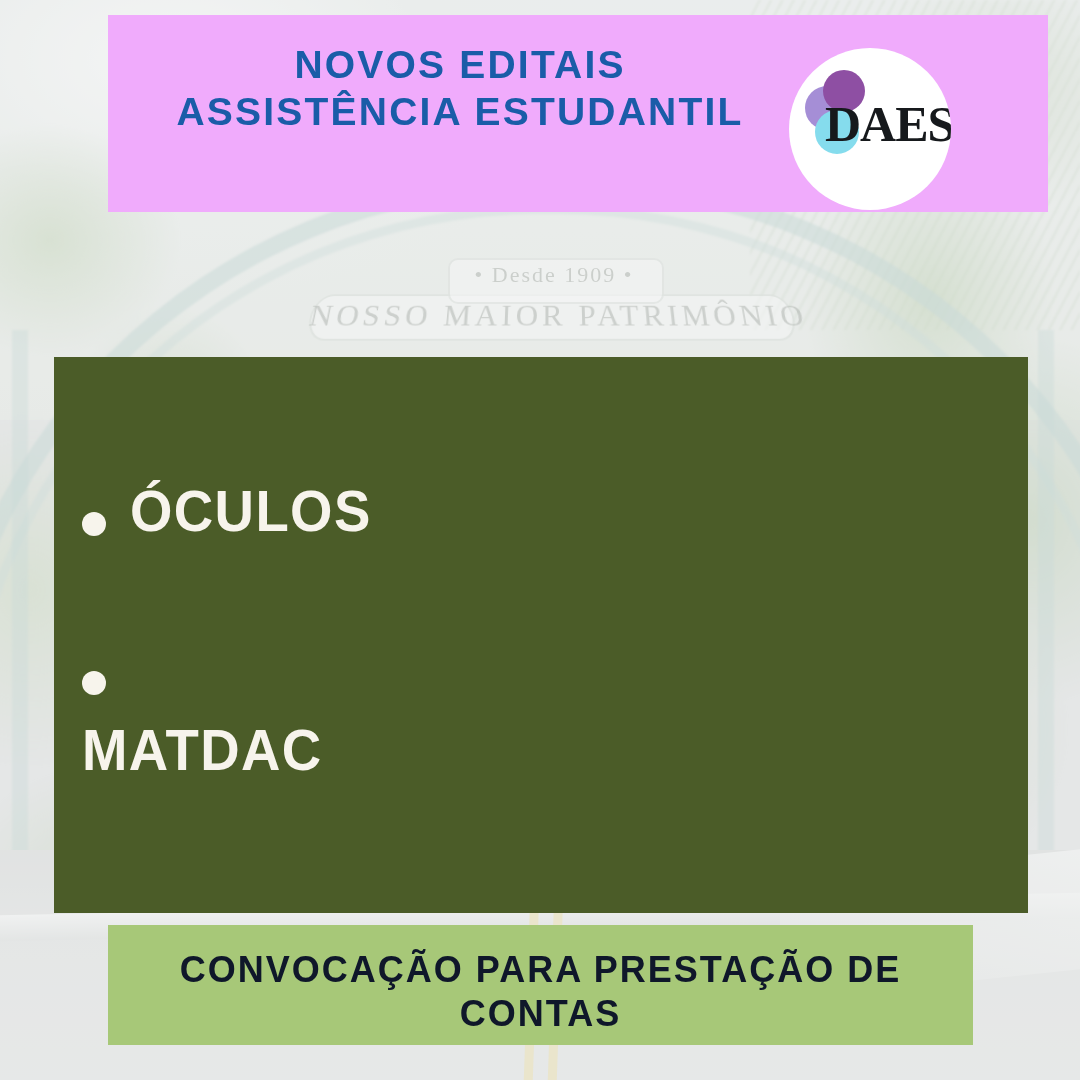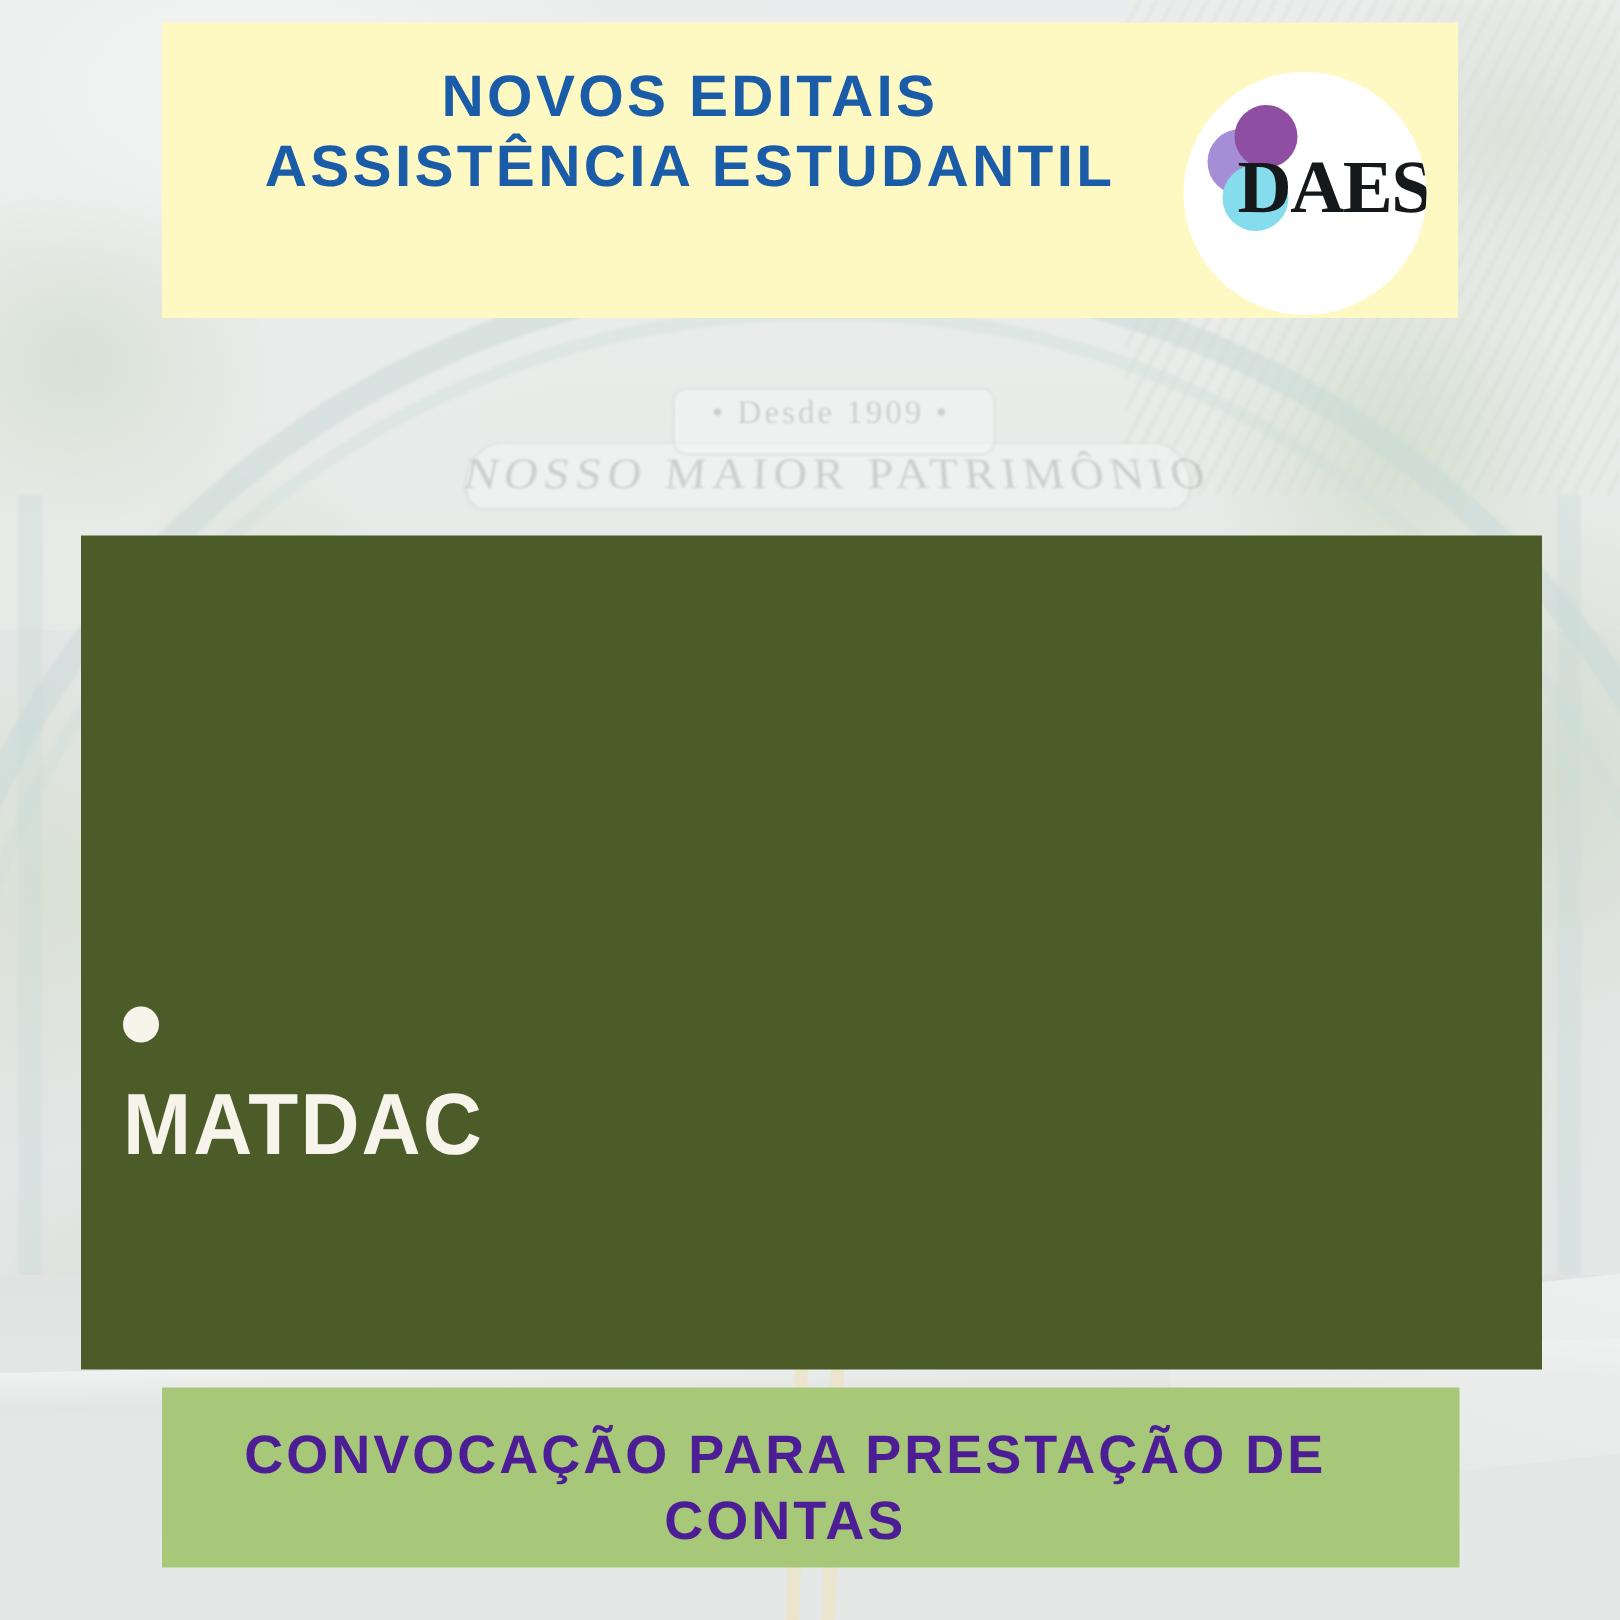--- a/index.html
+++ b/index.html
@@ -173,22 +173,22 @@
   .bg-wash {
     position: absolute;
     inset: 0;
     background: rgba(237,239,238,0.60);
   }
 
   
   .top-banner {
     position: absolute;
     left: 108px; top: 15px;
-    width: 864px; height: 197px;
-    background: #fef9c3;
+    width: 940px; height: 197px;
+    background: #f0abfc;
   }
   .top-banner-text {
     position: absolute;
     left: 0; top: 26px;
     width: 704px;
     text-align: center;
     color: #1a5ca8;
     font-family: "Liberation Sans", sans-serif;
     font-weight: bold;
     font-size: 39px;
@@ -277,24 +277,24 @@
 
   
   .bottom-banner {
     position: absolute;
     left: 108px; top: 925px;
     width: 865px; height: 120px;
     background: #a7c878;
   }
   .bottom-banner-text {
     position: absolute;
-    left: 23px; top: 23px;
+    left: 40px; top: 23px;
     width: 785px;
     text-align: center;
-    color: #4c1d95;
+    color: #0f172a;
     font-family: "Liberation Sans", sans-serif;
     font-weight: bold;
     font-size: 36px;
     line-height: 44px;
     letter-spacing: 2px;
   }
 </style>
 </head>
 <body>
 
@@ -336,20 +336,24 @@
 
   <div class="logo">
     <span class="logo-dot lavender"></span>
     <span class="logo-dot purple"></span>
     <span class="logo-dot cyan"></span>
     <span class="logo-word">DAEST</span>
   </div>
 
   <div class="panel"></div>
 
+  <div class="bullet-item oculos">
+    <span class="bullet-dot"></span>
+    <span class="bullet-label">ÓCULOS</span>
+  </div>
 
   <div class="bullet-item matdac">
     <span class="bullet-dot"></span>
     <span class="bullet-label">MATDAC</span>
   </div>
 
 
   <div class="bottom-banner">
     <div class="bottom-banner-text">
       <span class="line">CONVOCAÇÃO PARA PRESTAÇÃO DE</span>

